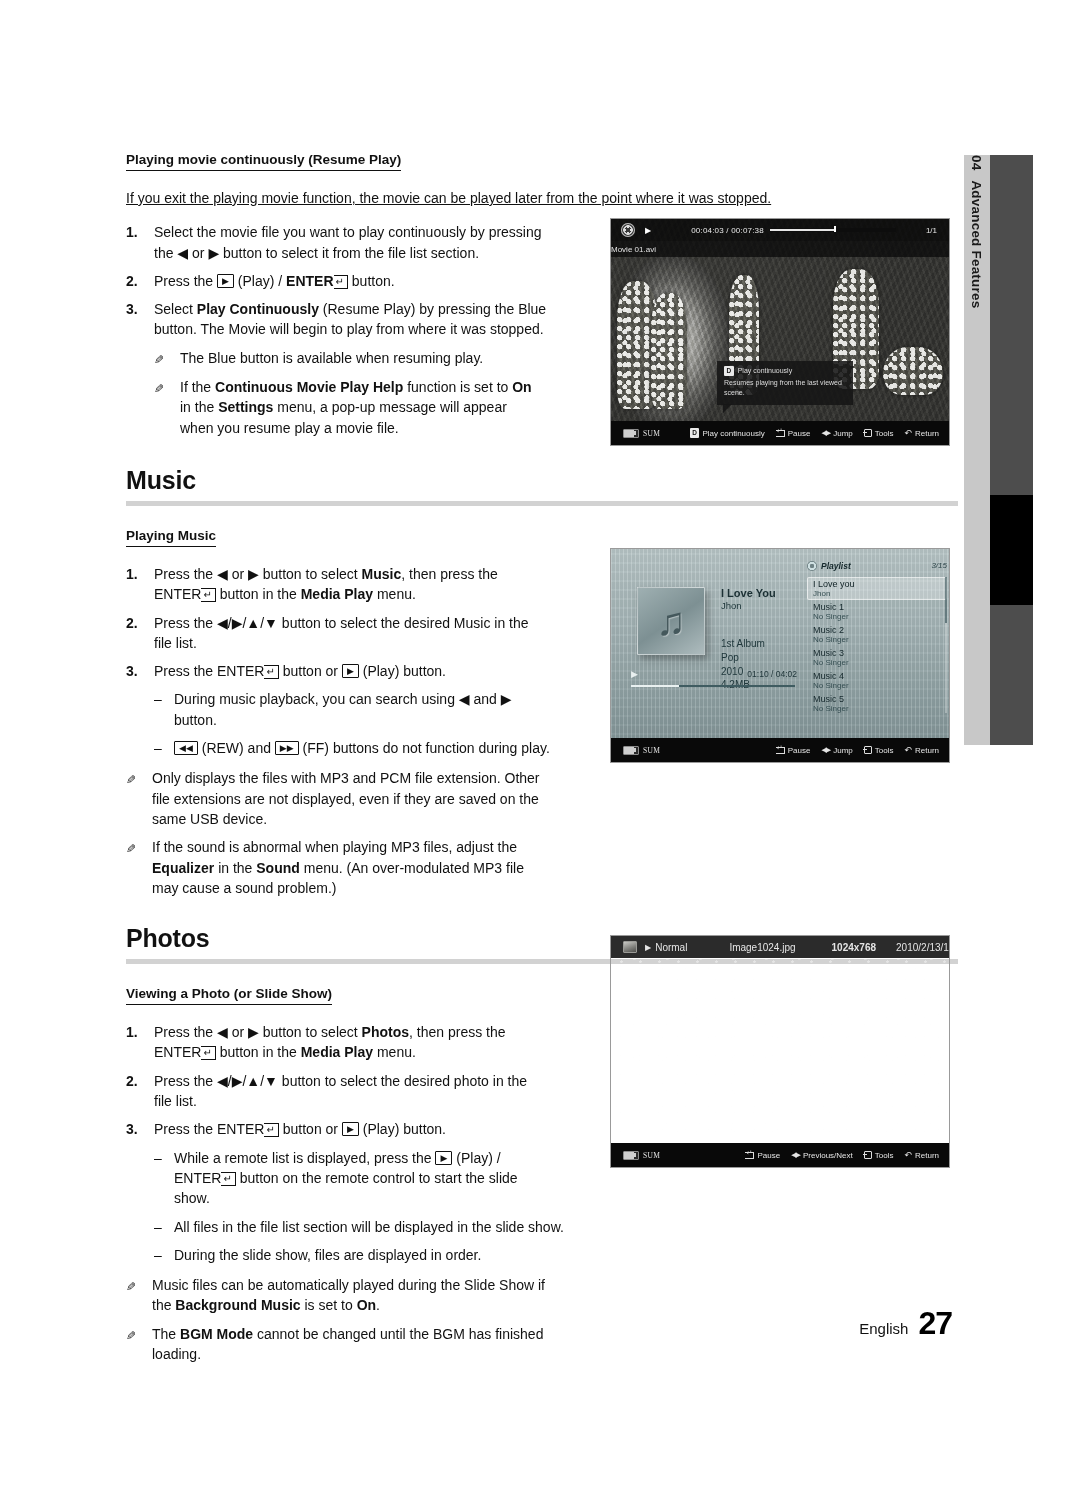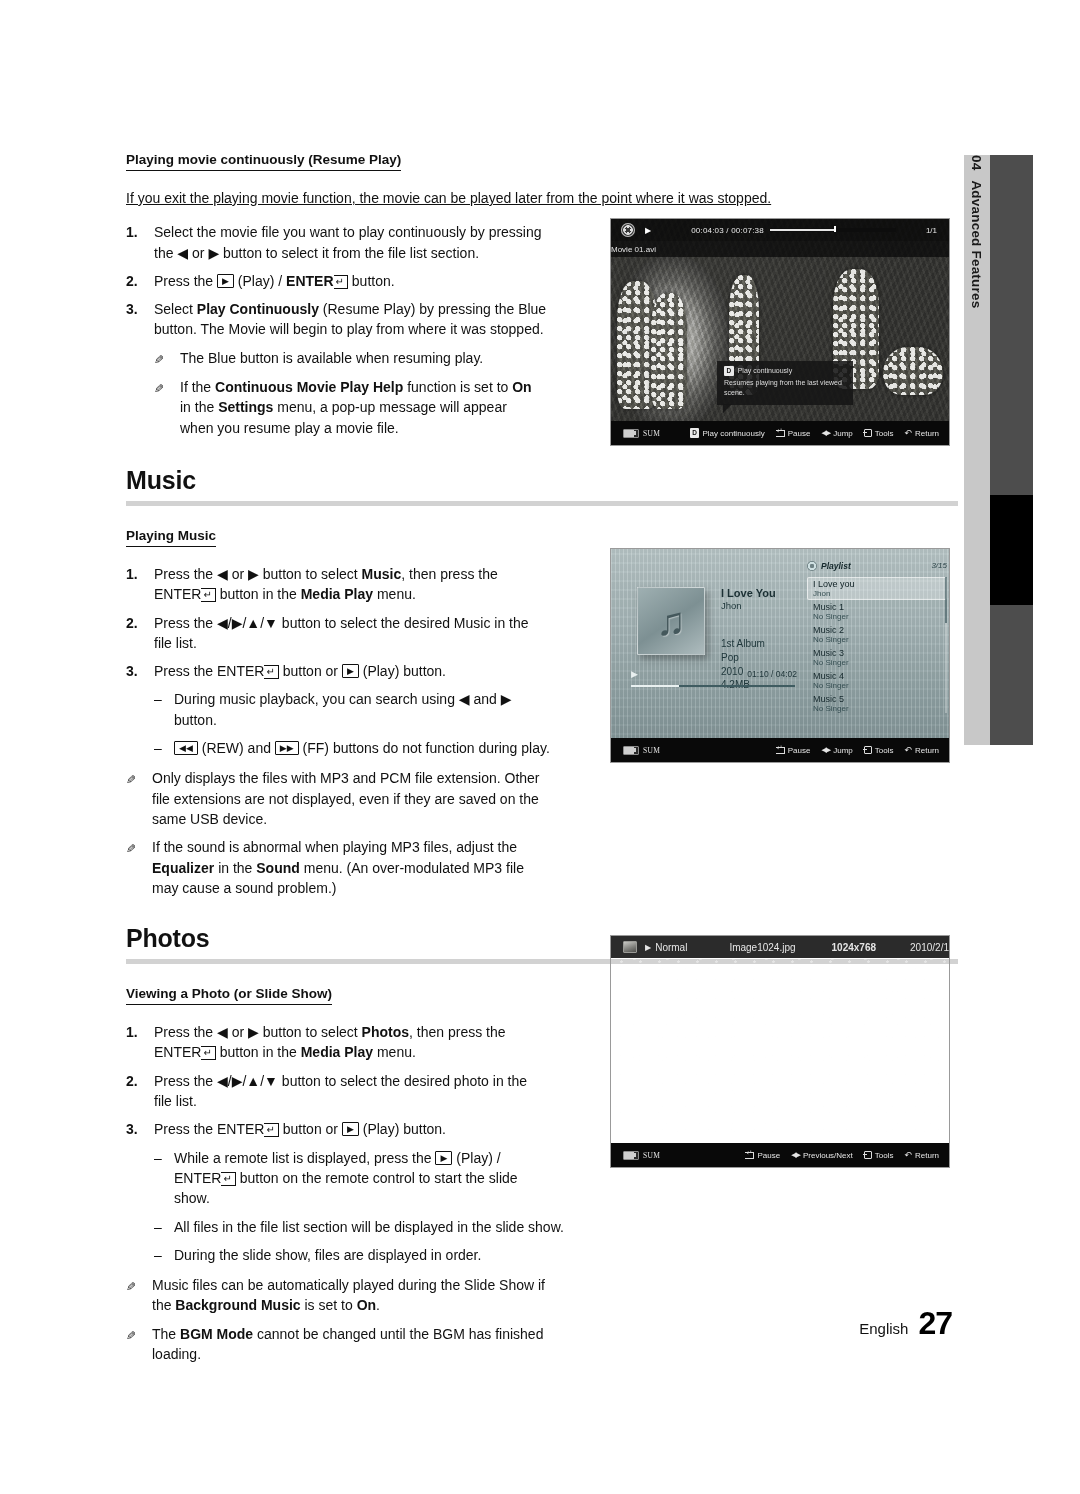--- a/index.html
+++ b/index.html
@@ -329,21 +329,21 @@
   }
   .ph-ico {
     width: 14px; height: 12px; margin-left: 12px; flex: none;
     background: linear-gradient(160deg,#c8c8c4 0%, #7d7d79 60%, #4d4d4a 100%);
     border: 1px solid #9a9a96; border-radius: 1px;
   }
   .ph-mode { margin-left: 8px; display: flex; align-items: center; gap: 4px; }
   .ph-cell { font-size: 10px; }
   .ph-f1 { margin-left: 42px; }
   .ph-f2 { margin-left: 36px; font-weight: bold; }
-  .ph-f3 { margin-left: 34px; }
+  .ph-f3 { margin-left: 20px; }
   .ph-f4 { margin-left: auto; margin-right: 18px; }
 
   
   .footer {
     position: absolute; left: 0; top: 1305px; width: 952px;
     text-align: left;
     display: flex; justify-content: flex-end; align-items: baseline;
   }
   .footer-lang { font-size: 15px; color: #111; }
   .footer-page { font-size: 32px; font-weight: bold; color: #000; margin-left: 10px; letter-spacing: -1px; }

